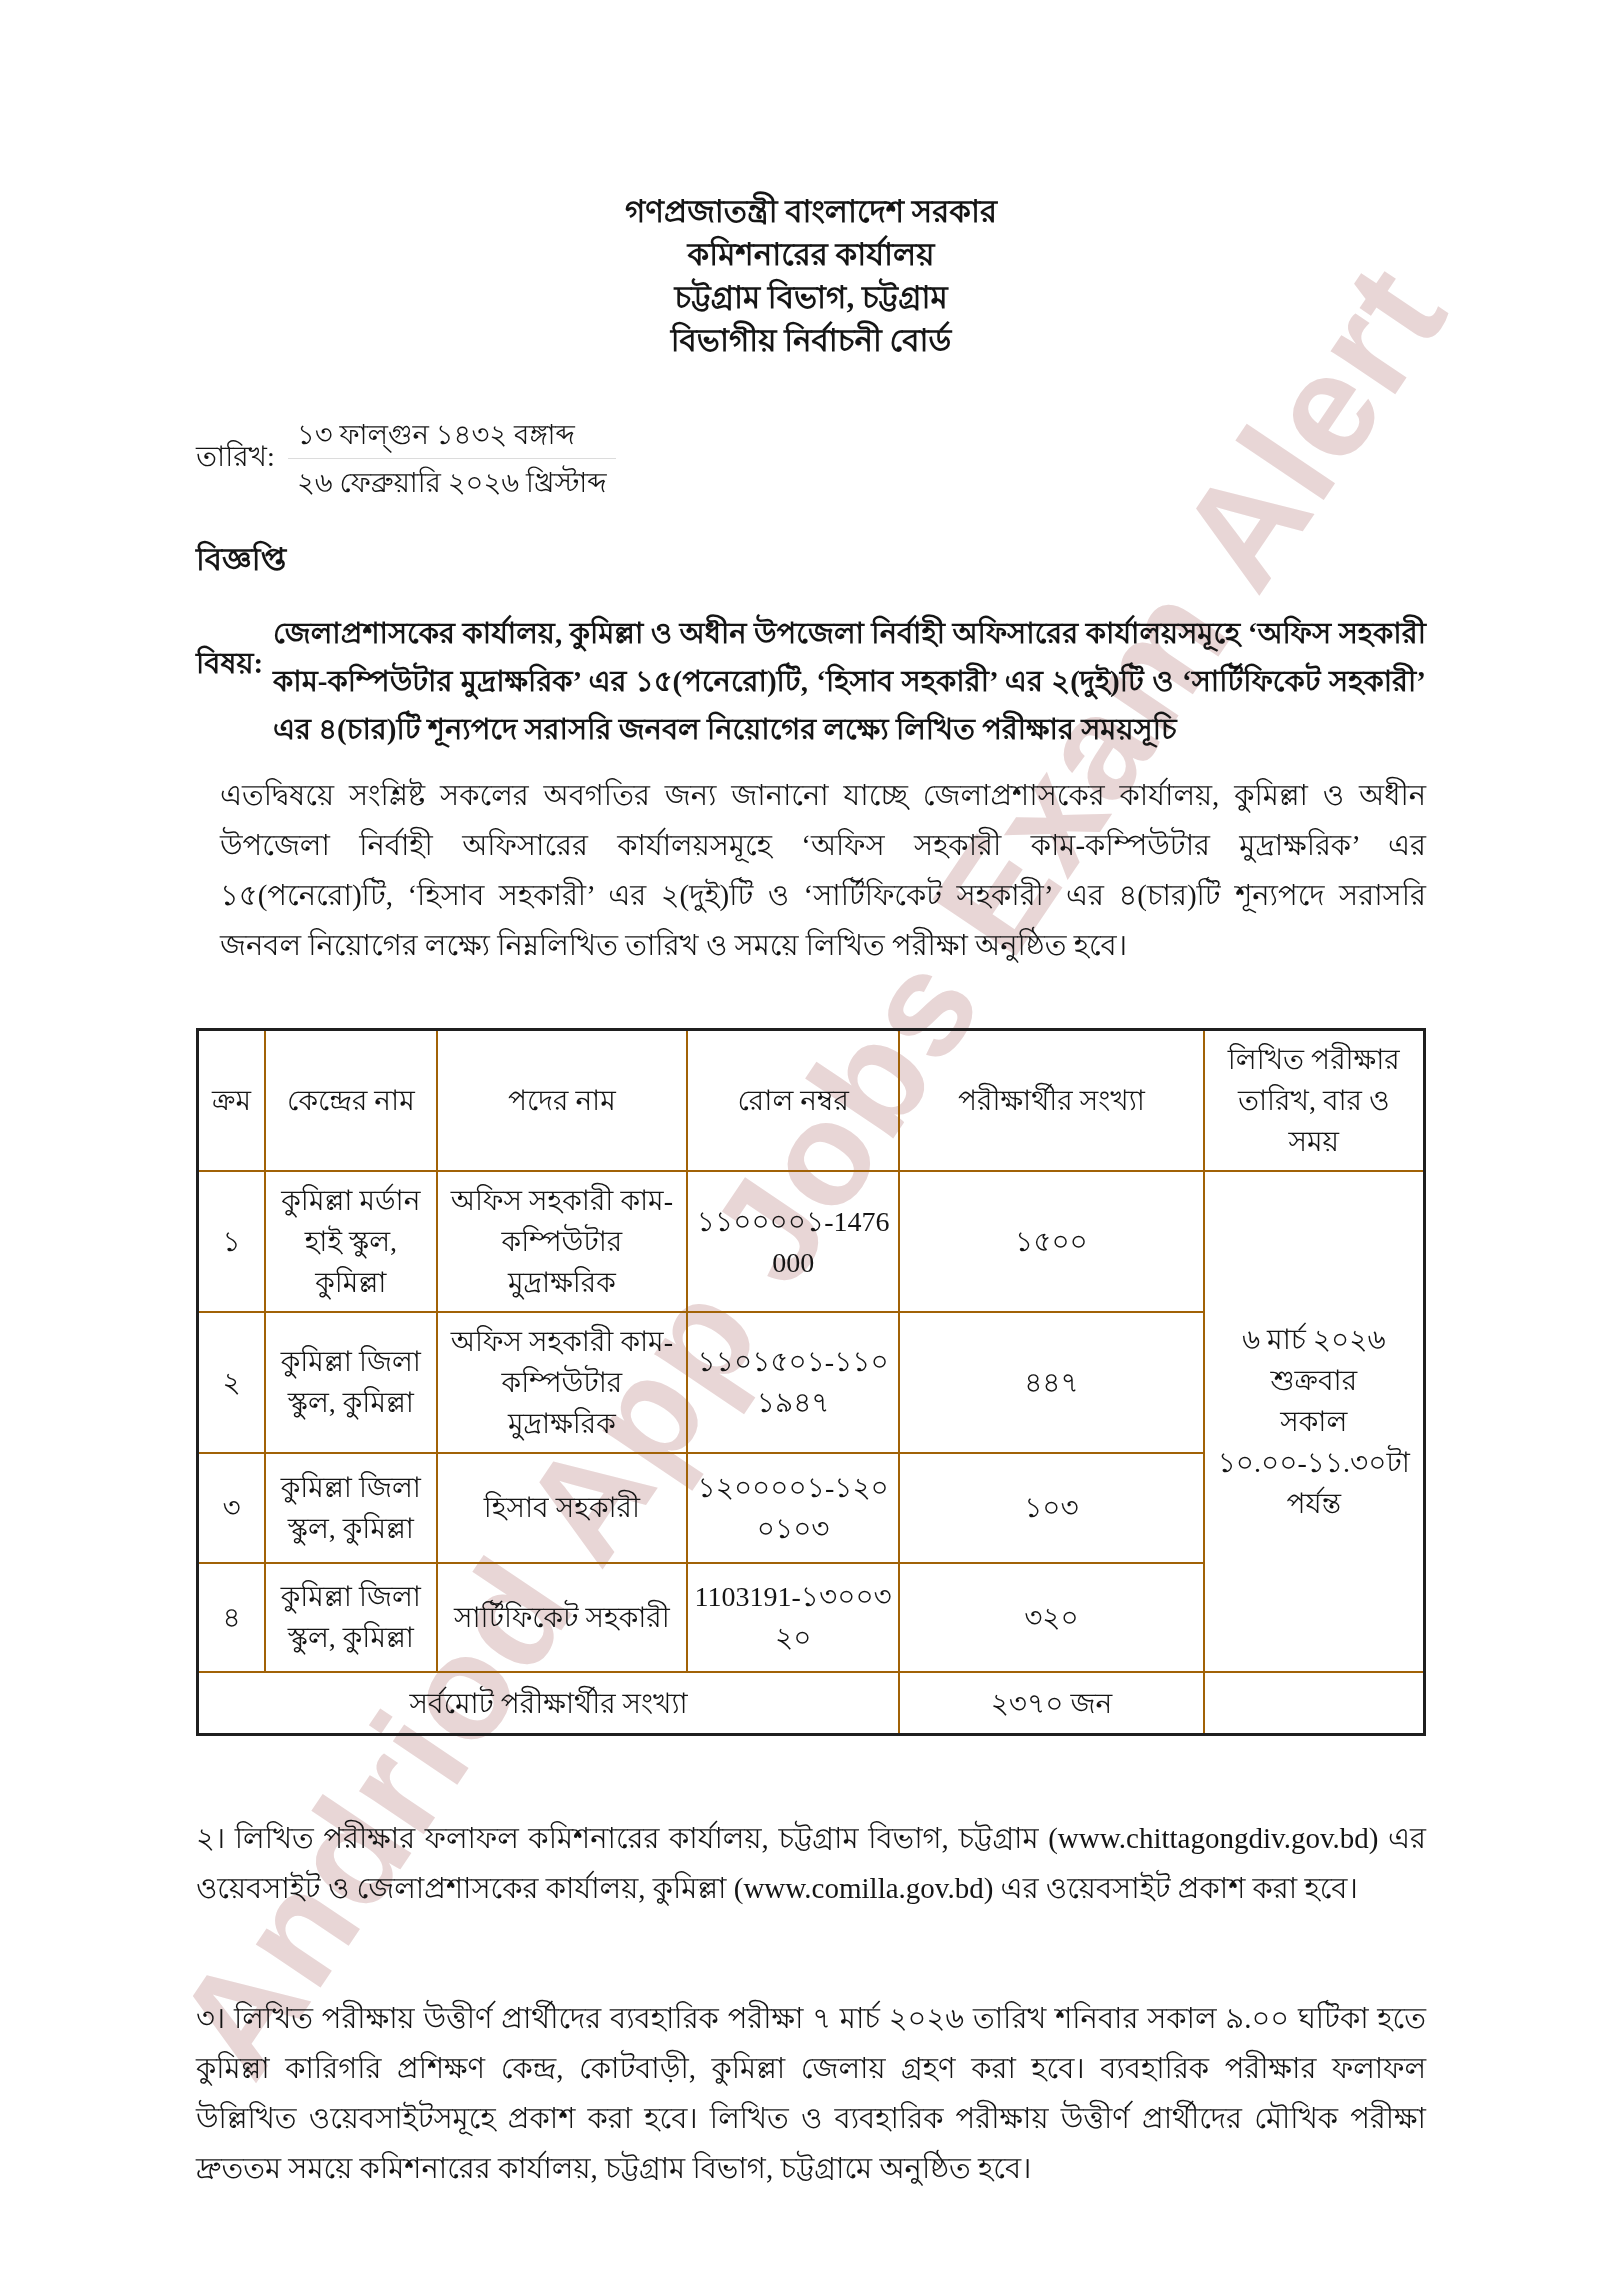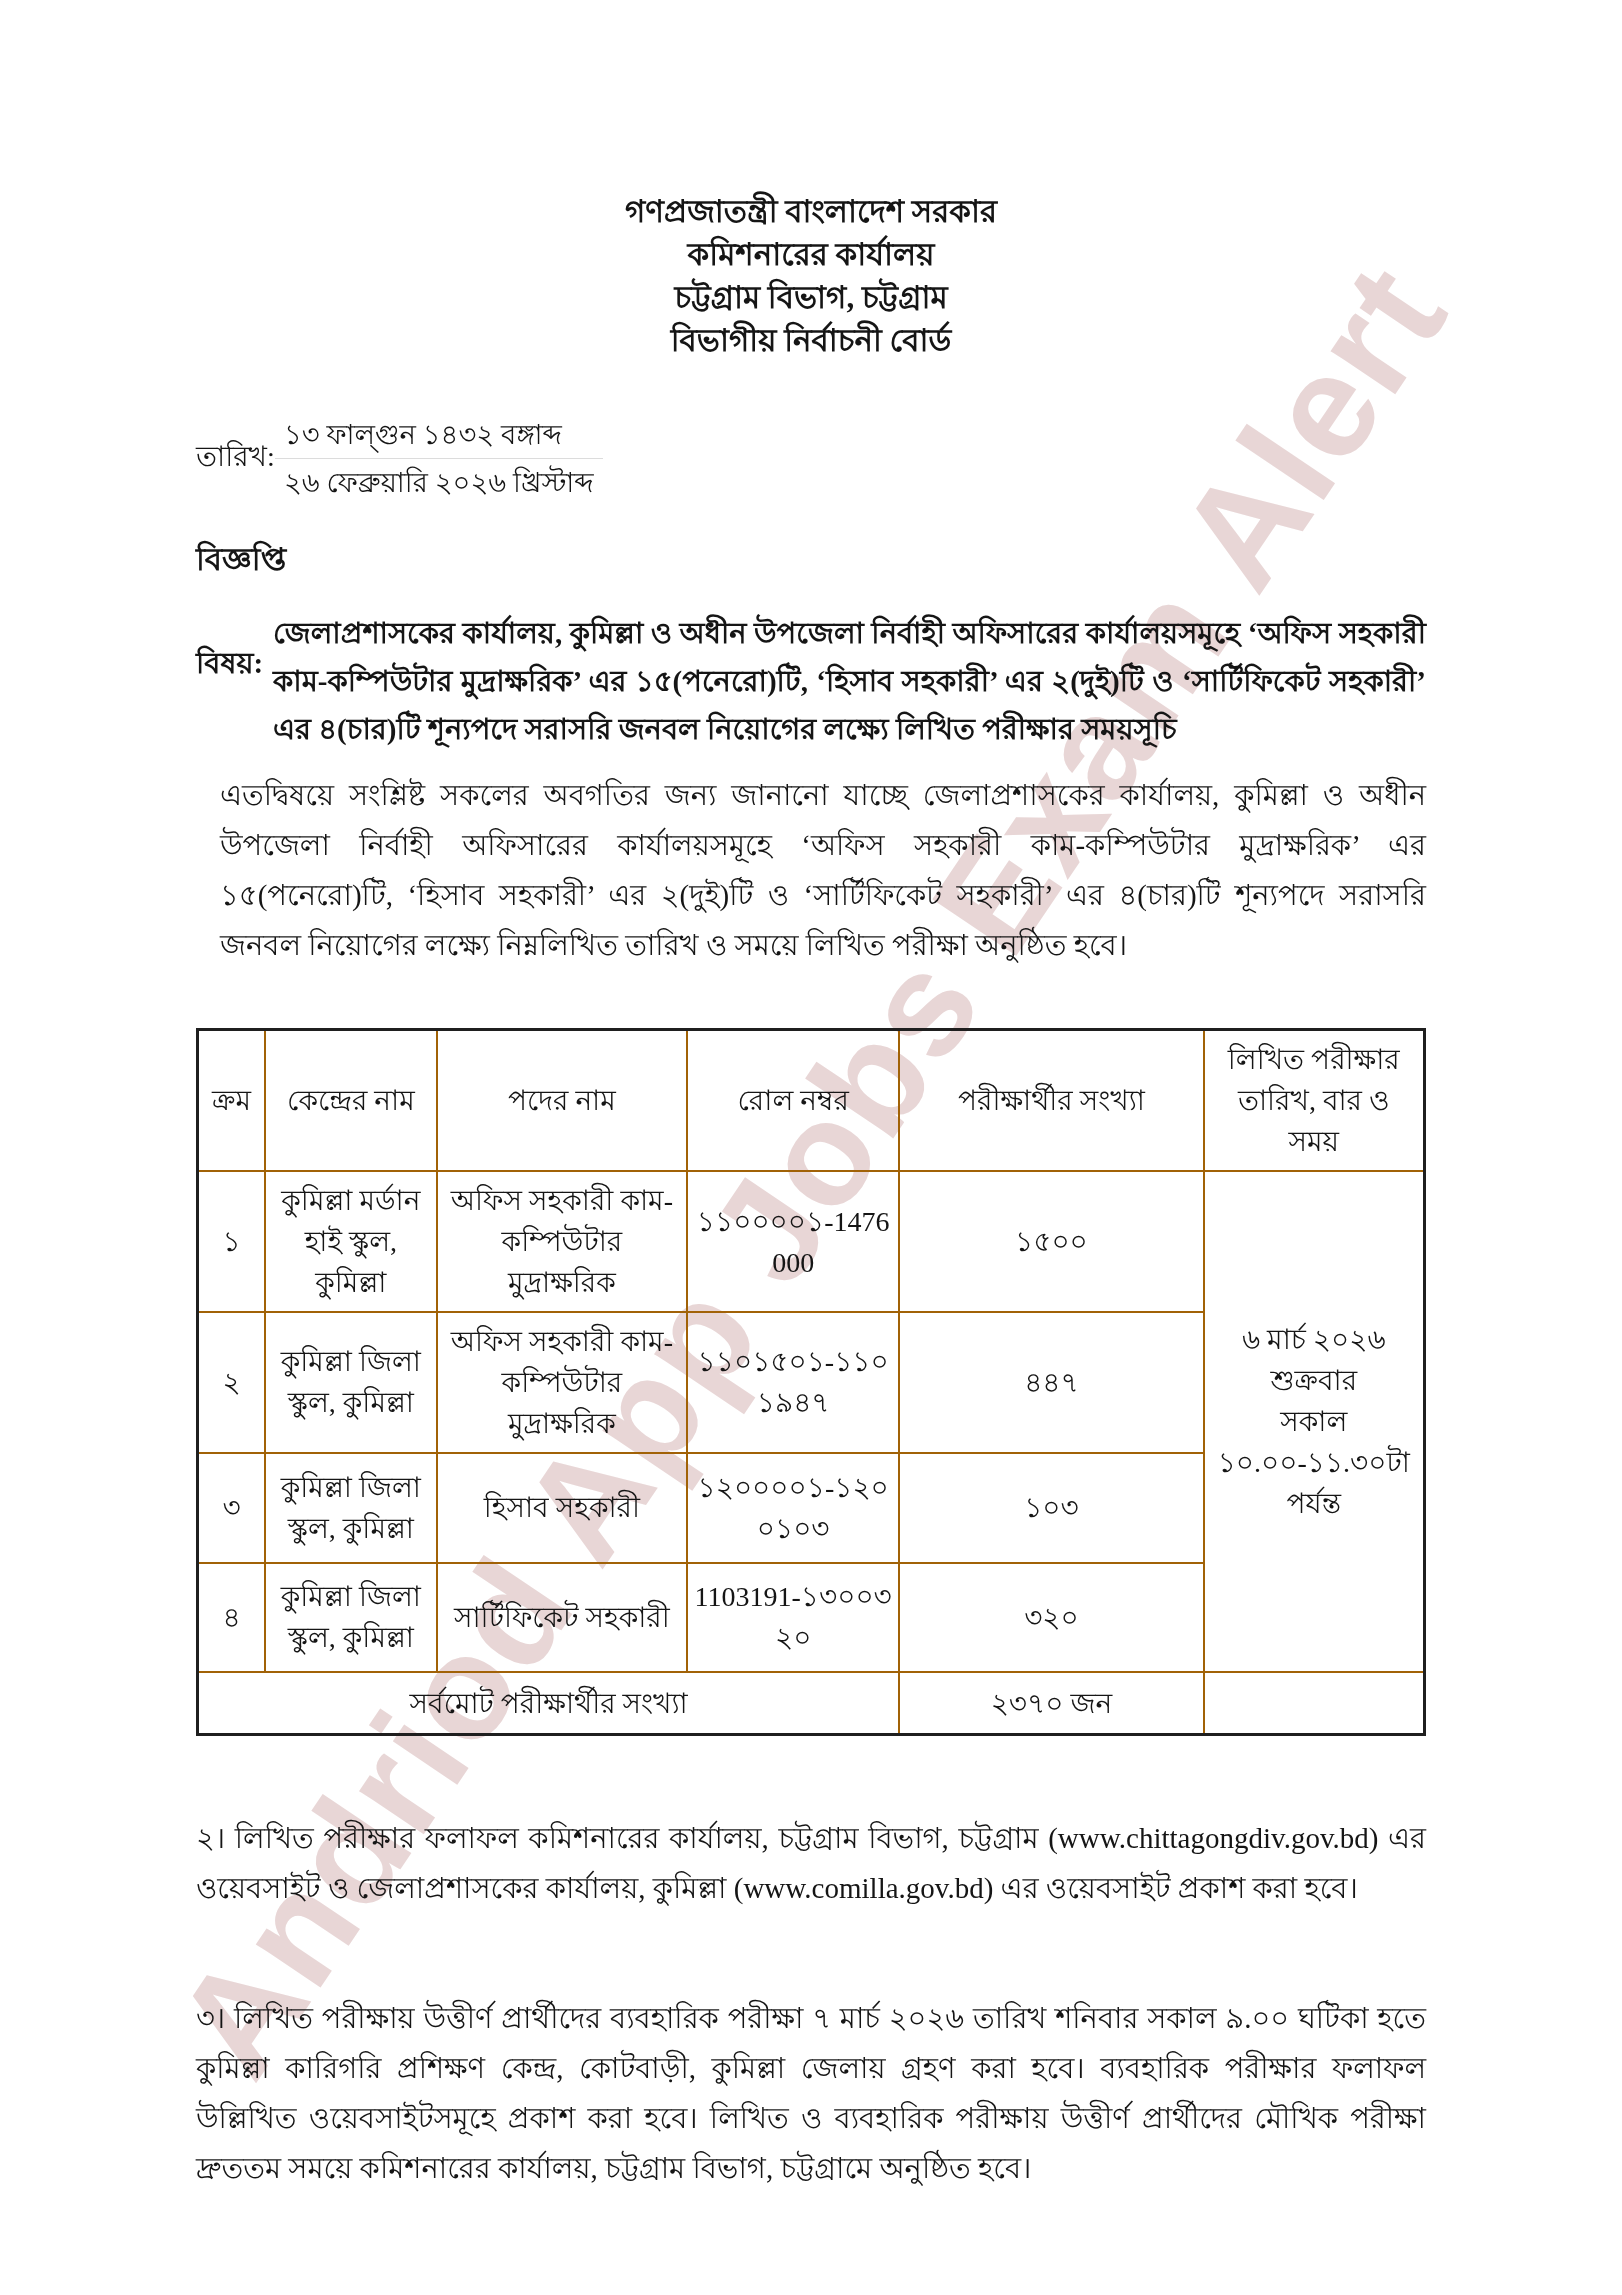--- a/index.html
+++ b/index.html
@@ -39,21 +39,21 @@
     line-height: 43px;
   }
   .meta-row {
     margin-top: 54px;
     display: flex;
     justify-content: space-between;
     align-items: center;
     font-size: 29px;
   }
   .memo-line .label { font-weight: bold; }
-  .date-wrap { display: flex; align-items: center; }
+  .date-wrap { display: flex; align-items: center; gap: 13px; }
   .date-label { font-size: 28px; }
   .date-stack { text-align: left; font-size: 27.5px; line-height: 37px; }
   .date-top { padding: 0 9.2px 5.2px 9.2px; }
   .date-bottom { border-top: 1.3px solid #dcdcdc; padding: 5.2px 9.2px 0 9.2px; }
   .notice-title {
     margin-top: 34px;
     text-align: left;
     font-weight: bold;
     font-size: 31px;
   }

